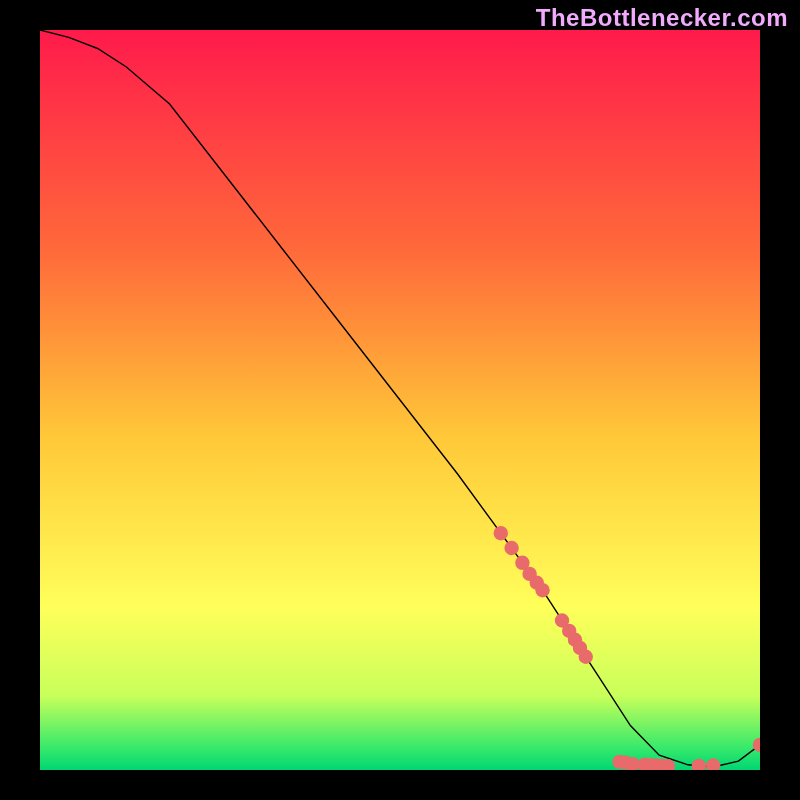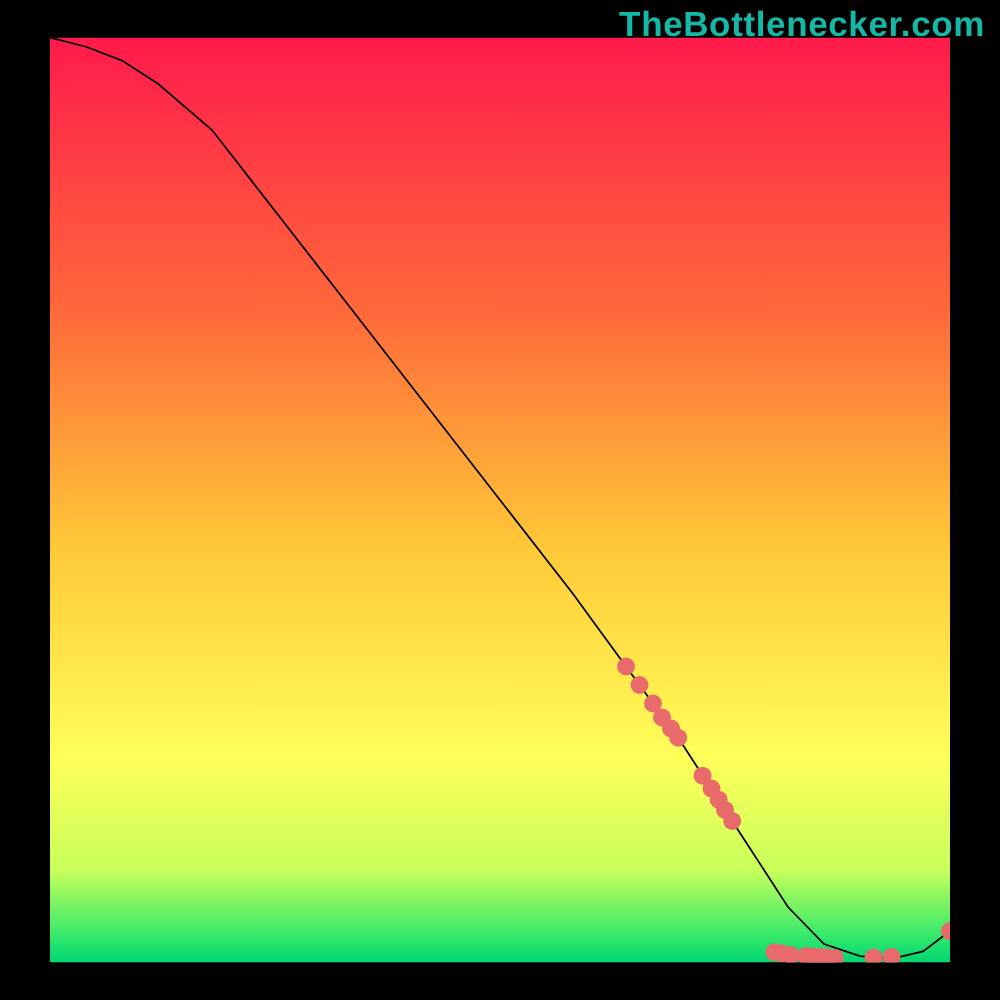--- a/index.html
+++ b/index.html
@@ -14,22 +14,22 @@
   .frame {
     position: relative;
     width: 800px;
     height: 800px;
     background: #000;
   }
   .watermark {
     position: absolute;
     top: 4px;
     right: 12px;
-    color: #14b8a6;
-    font-size: 28px;
+    color: #f0abfc;
+    font-size: 24px;
     font-weight: bold;
     letter-spacing: 0.5px;
   }
   .plot {
     position: absolute;
     left: 40px;
     top: 30px;
     width: 720px;
     height: 740px;
   }

